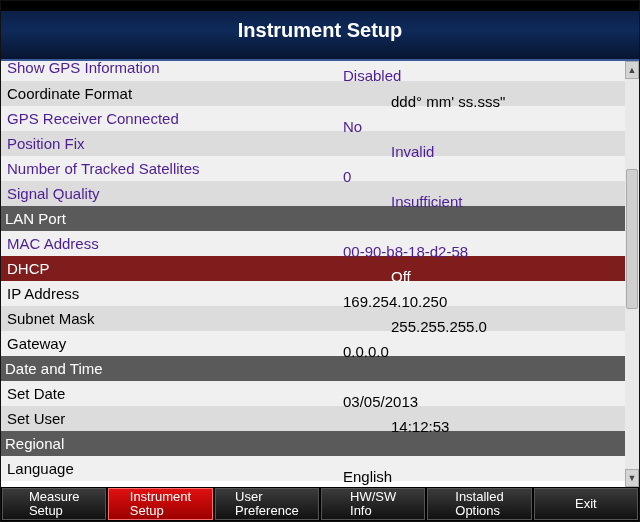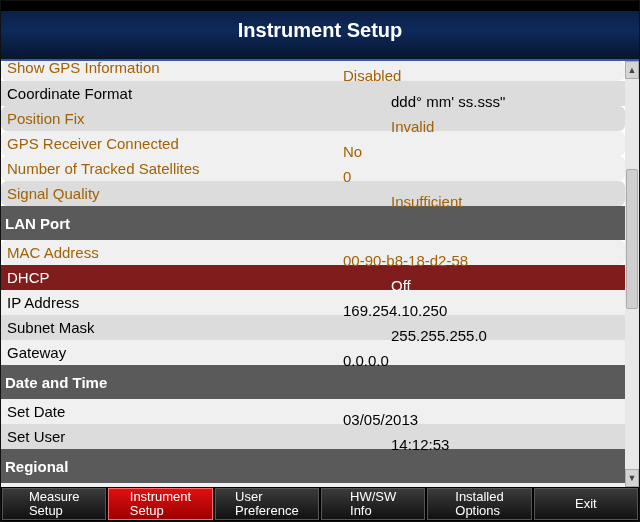--- a/index.html
+++ b/index.html
@@ -27,22 +27,22 @@
   .scrollbar { width:14px; background:#e8e8e8; display:flex; flex-direction:column; }
   .sb-arrow { height:18px; background:#d4d4d4; border:1px solid #aaa; display:flex; align-items:center; justify-content:center; font-size:9px; color:#444;}
   .sb-track { flex:1; background:#e8e8e8; position:relative; }
   .sb-thumb { position:absolute; left:1px; right:1px; top:90px; height:140px; background:#cfcfcf; border:1px solid #aaa; border-radius:2px; }
   .row { height:25px; display:flex; align-items:center; font-size:15px; }
   .row .label { width:338px; padding-left:6px; white-space:nowrap; overflow:hidden; }
   .row .value { flex:1; padding-left:4px; white-space:nowrap; overflow:hidden;margin-top:16px; }
   .stripe-a { background:#f0f0f0; }
   .stripe-b { background:#dcdcdc;gap:48px; }
   .row.enabled { color:#000; }
-  .row.disabled { color:#a16207;border-radius:6px; }
-  .section { height:34px; background:#5a5a5a; color:#fff; font-size:15px; display:flex; align-items:center; padding-left:4px;font-weight:bold; }
+  .row.disabled { color:#4c1d95; }
+  .section { height:25px; background:#5a5a5a; color:#fff; font-size:15px; display:flex; align-items:center; padding-left:4px; }
   .row.selected { background:#7f1d1d; color:#fff; }
   .row.cut { height:20px; overflow:hidden; }
   .row.cut .label, .row.cut .value { position:relative; top:-4px; }
   .tabs { height:34px; display:flex; background:#000; }
   .tab {
     flex:1;
     margin:1px;
     background: linear-gradient(#3b3b3b, #111);
     color:#fff;
     font-size:13px;
@@ -70,27 +70,27 @@
   <div class="content-wrap">
     <div class="content" id="content">
         <div class="row stripe-a disabled cut">
           <div class="label">Show GPS Information</div>
           <div class="value">Disabled</div>
         </div>
         <div class="row stripe-b enabled">
           <div class="label">Coordinate Format</div>
           <div class="value">ddd° mm' ss.sss"</div>
         </div>
+        <div class="row stripe-a disabled">
+          <div class="label">GPS Receiver Connected</div>
+          <div class="value">No</div>
+        </div>
         <div class="row stripe-b disabled">
           <div class="label">Position Fix</div>
           <div class="value">Invalid</div>
-        </div>
-        <div class="row stripe-a disabled">
-          <div class="label">GPS Receiver Connected</div>
-          <div class="value">No</div>
         </div>
         <div class="row stripe-a disabled">
           <div class="label">Number of Tracked Satellites</div>
           <div class="value">0</div>
         </div>
         <div class="row stripe-b disabled">
           <div class="label">Signal Quality</div>
           <div class="value">Insufficient</div>
         </div>
         <div class="section">LAN Port</div>

